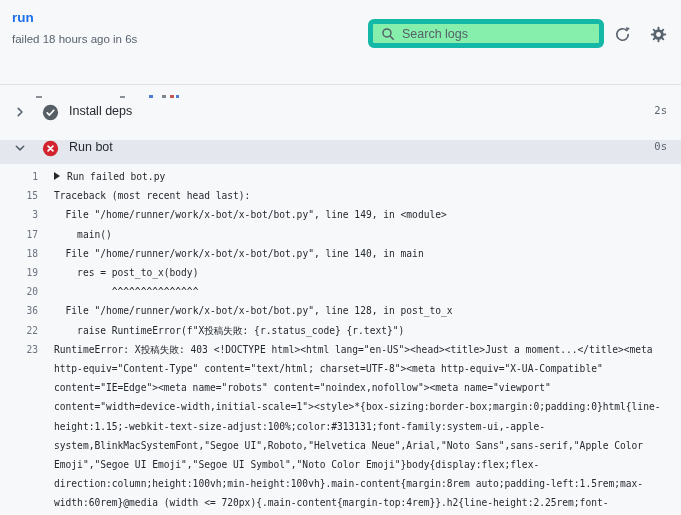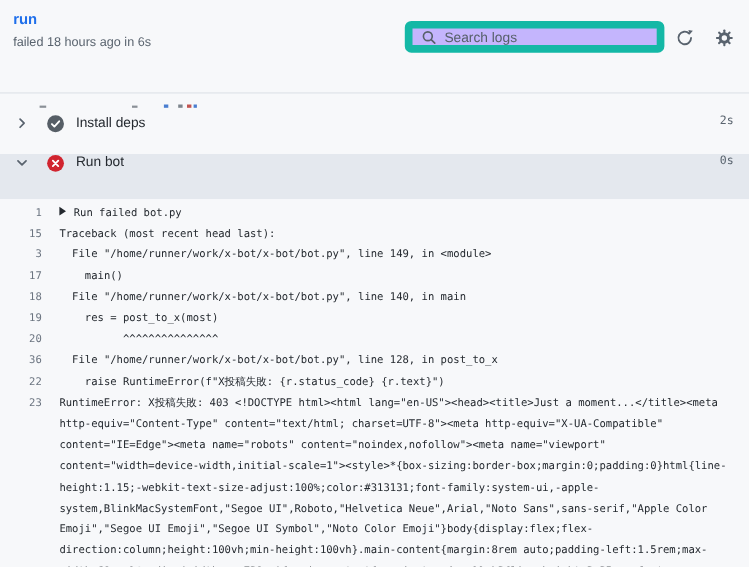--- a/index.html
+++ b/index.html
@@ -10,39 +10,39 @@
     color: #24292f;
     overflow: hidden;
     position: relative;
   }
   
   .hdr { position: relative; height: 85px; border-bottom: 1px solid #dde2e7; background:#f7f8fa; }
   .job-name { position:absolute; left:12px; top:10px; font-size:13.5px; font-weight:bold; color:#1f6feb; text-decoration:none; cursor:pointer; }
   .job-sub  { position:absolute; left:12px; top:33px; font-size:11.5px; color:#59636e; }
   .searchbox {
     position:absolute; left:368px; top:19px; width:236px; height:29px;
-    background:#c4b5fd; border:7px solid #14b8a6; border-radius:6px;
+    background:#86efac; border:5px solid #14b8a6; border-radius:6px;
     display:flex; align-items:center; padding:0 8px;
   }
   .searchbox svg { flex:none; }
   .searchbox input {
     border:none; outline:none; background:transparent; width:100%;
     font-family:"Liberation Sans","DejaVu Sans",sans-serif;
     font-size:12.5px; color:#24292f; margin-left:7px;
   }
   .searchbox input::placeholder { color:#57606a; }
   .iconbtn { position:absolute; top:24px; width:20px; height:20px; background:none; border:none; cursor:pointer; padding:0; display:flex; align-items:center; justify-content:center; }
   .iconbtn.refresh { left:612px; }
   .iconbtn.gear { left:648px; }
   
   .clipped { position:relative; height:19px; overflow:hidden; }
   .clipped i { position:absolute; display:block; }
   
   .step { height:36px; display:flex; align-items:flex-start; padding:0 14px 0 12px; cursor:pointer; }
-  .step.selected { background:#e4e8ee; height:41px; }
+  .step.selected { background:#e4e8ee; height:24px; }
   .step .chev { width:16px; height:16px; flex:none; display:flex; align-items:center; justify-content:center; }
   .step .sticon { width:17px; height:17px; flex:none; margin-left:14px; }
   .step .stlabel { font-size:12.5px; color:#24292f; margin-left:10px; flex:1; }
   .step .stdur { font-family:"DejaVu Sans Mono","Liberation Mono",monospace; font-size:10.5px; color:#59636e; }
   
   .log { background:#f7f8fa; padding:3px 0 0 0; }
   .log-line { display:flex; font-family:"DejaVu Sans Mono","Liberation Mono",monospace; font-size:9.6px; line-height:19.2px; }
   .ln { width:38px; flex:none; text-align:right; color:#6b7480; cursor:pointer; }
   .lc { flex:1; margin-left:16px; margin-right:14px; white-space:pre-wrap; overflow-wrap:break-word; color:#24292f; }
   .tri { display:inline-block; width:0; height:0; border-left:6px solid #24292f; border-top:4px solid transparent; border-bottom:4px solid transparent; margin-right:7px; cursor:pointer; }
@@ -140,21 +140,21 @@
   <div class="log-line">
     <span class="ln">17</span>
     <span class="lc">    main()</span>
   </div>
   <div class="log-line">
     <span class="ln">18</span>
     <span class="lc">  File "/home/runner/work/x-bot/x-bot/bot.py", line 140, in main</span>
   </div>
   <div class="log-line">
     <span class="ln">19</span>
-    <span class="lc">    res = post_to_x(most)</span>
+    <span class="lc">    res = post_to_x(body)</span>
   </div>
   <div class="log-line">
     <span class="ln">20</span>
     <span class="lc">          ^^^^^^^^^^^^^^^</span>
   </div>
   <div class="log-line">
     <span class="ln">36</span>
     <span class="lc">  File "/home/runner/work/x-bot/x-bot/bot.py", line 128, in post_to_x</span>
   </div>
   <div class="log-line">

